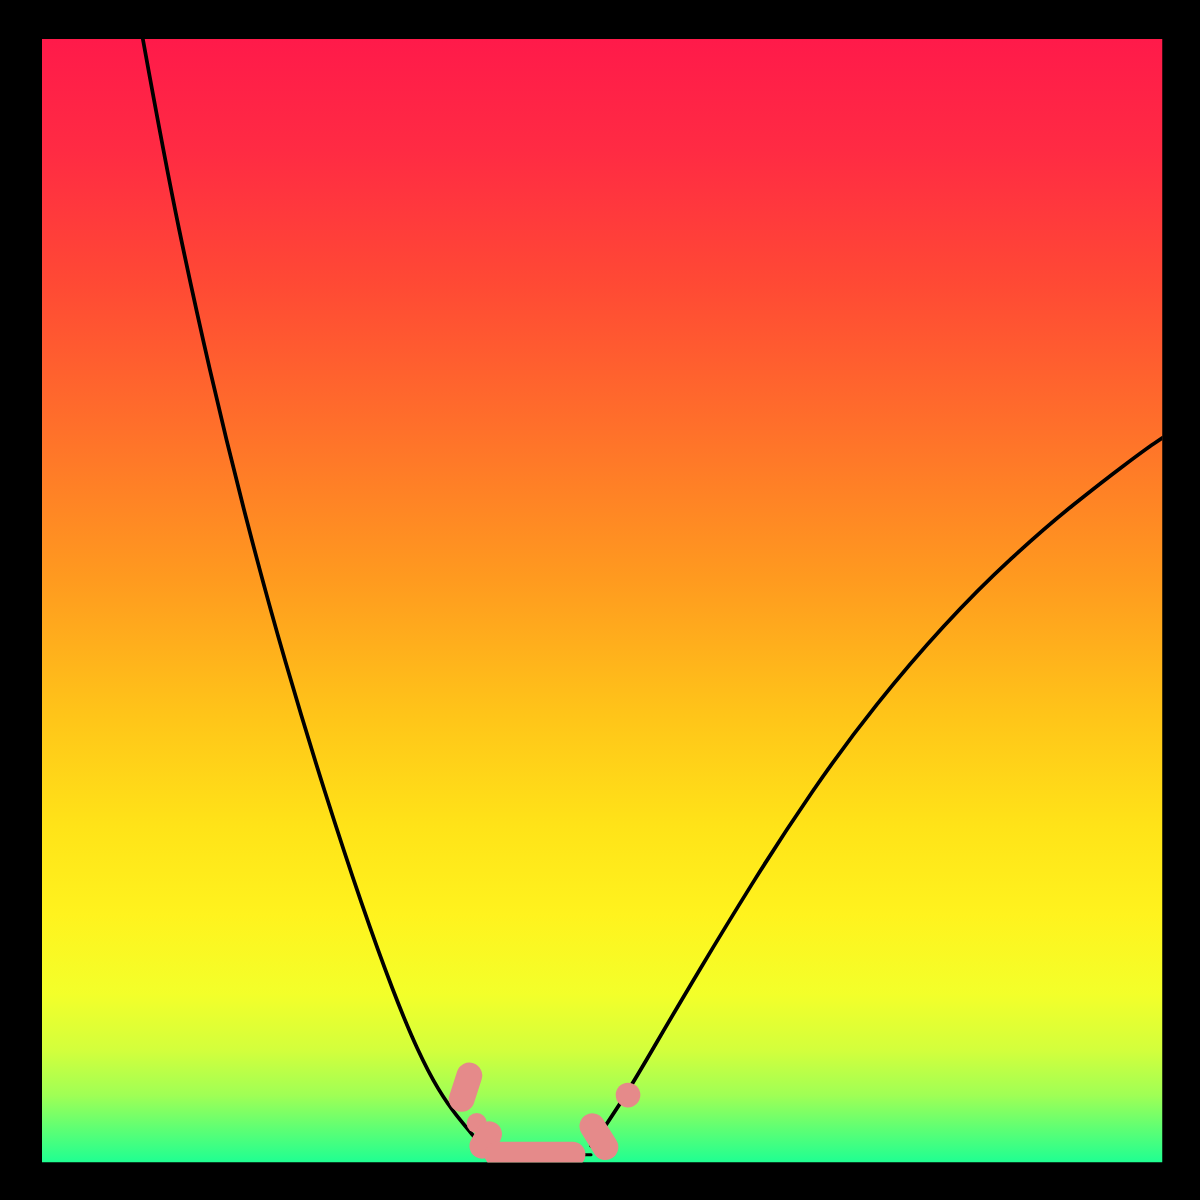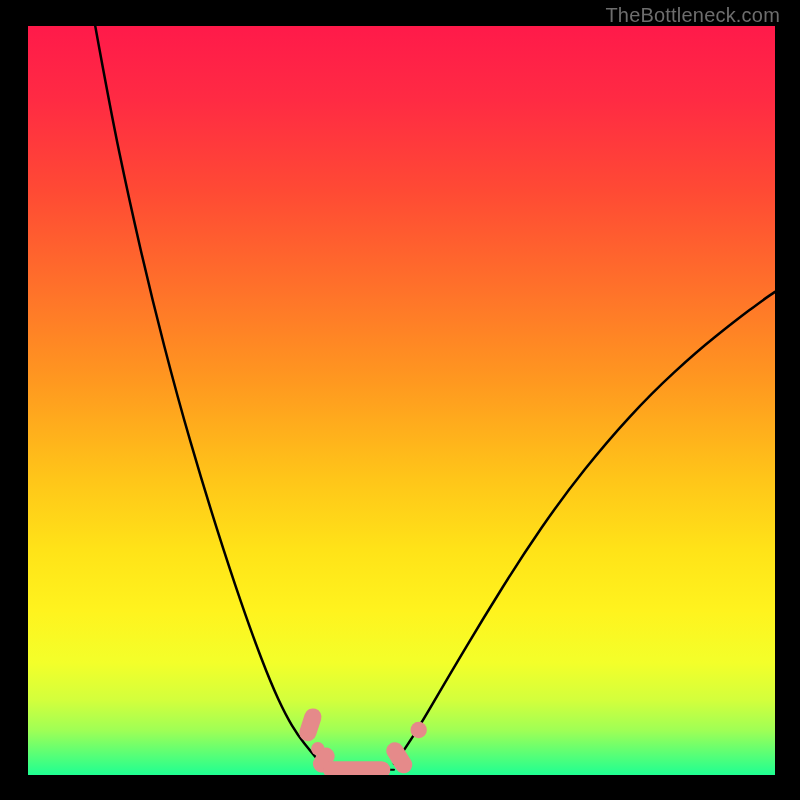--- a/index.html
+++ b/index.html
@@ -79,14 +79,13 @@
           <rect x="-16.8075" y="-8.5905" width="33.615" height="17.181" rx="8.5905" ry="8.5905" fill="#e58a8a" transform="translate(282.366 698.817) rotate(-72)"></rect>
           <circle cx="289.836" cy="722.785" r="6.723" fill="#e58a8a"></circle>
           <rect x="-13.072500000000002" y="-8.5905" width="26.145000000000003" height="17.181" rx="8.5905" ry="8.5905" fill="#e58a8a" transform="translate(295.812 734.02) rotate(-60)"></rect>
           <rect x="-33.615" y="-8.5905" width="67.23" height="17.181" rx="8.5905" ry="8.5905" fill="#e58a8a" transform="translate(328.68 743.757) rotate(0)"></rect>
           <rect x="-16.8075" y="-8.5905" width="33.615" height="17.181" rx="8.5905" ry="8.5905" fill="#e58a8a" transform="translate(371.259 731.773) rotate(58)"></rect>
           <circle cx="390.68100000000004" cy="704.06" r="8.216999999999999" fill="#e58a8a"></circle>
         </g>
     </svg>
   </div>
 
-  <div class="watermark">TheBottleneck.com</div>
 </div>
 
 </body></html>

